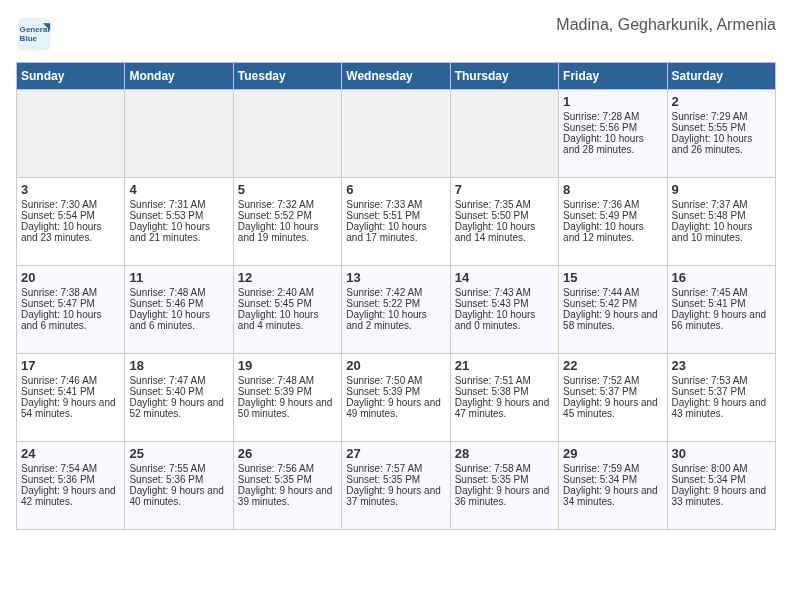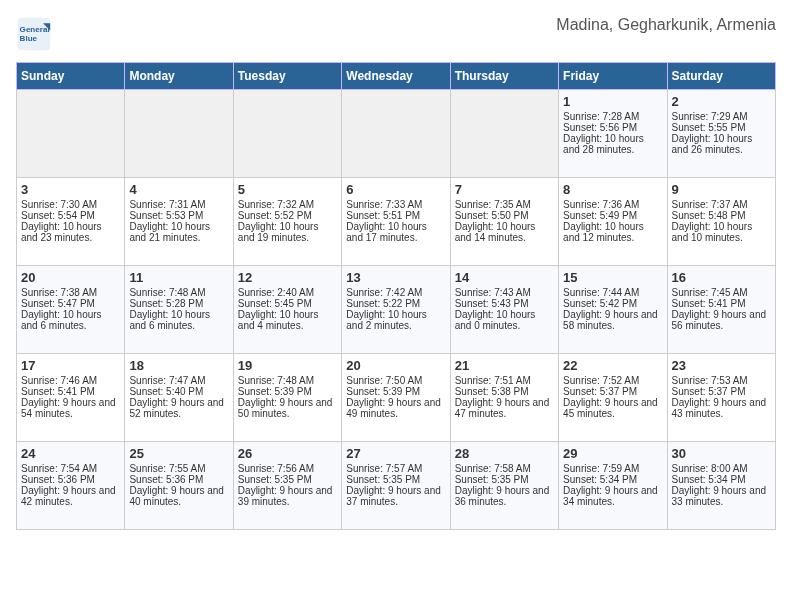--- a/index.html
+++ b/index.html
@@ -168,21 +168,21 @@
       <tr>
         <td>
           <div class="day-num">20</div>
           <div>Sunrise: 7:38 AM</div>
           <div>Sunset: 5:47 PM</div>
           <div>Daylight: 10 hours and 6 minutes.</div>
         </td>
         <td>
           <div class="day-num">11</div>
           <div>Sunrise: 7:48 AM</div>
-          <div>Sunset: 5:28 PM</div>
+          <div>Sunset: 5:46 PM</div>
           <div>Daylight: 10 hours and 6 minutes.</div>
         </td>
         <td>
           <div class="day-num">12</div>
           <div>Sunrise: 2:40 AM</div>
           <div>Sunset: 5:45 PM</div>
           <div>Daylight: 10 hours and 4 minutes.</div>
         </td>
         <td>
           <div class="day-num">13</div>

